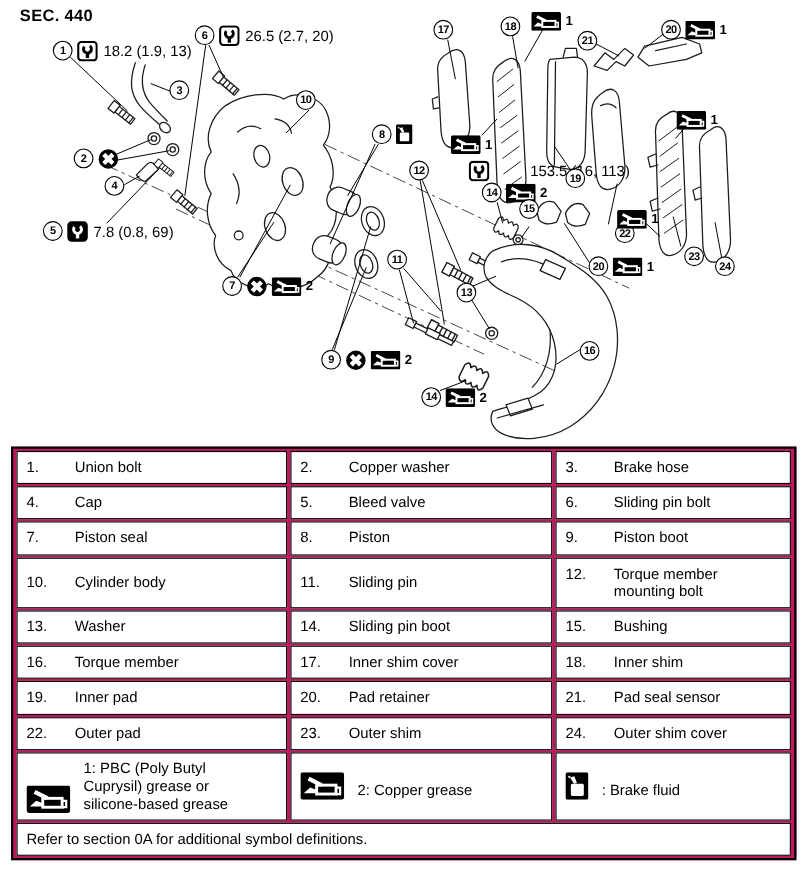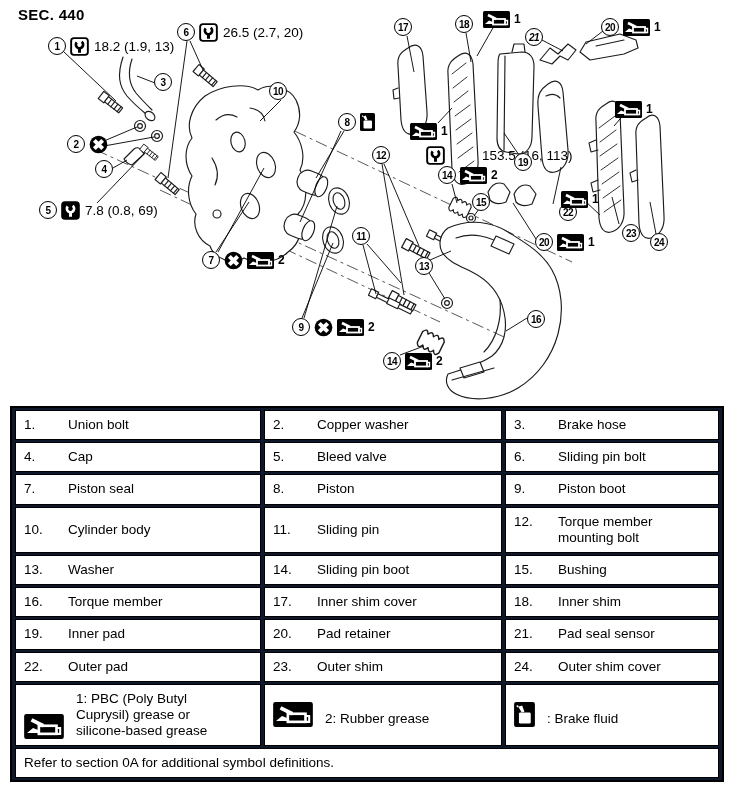--- a/index.html
+++ b/index.html
@@ -12,21 +12,21 @@
   #overlay{position:absolute;left:0;top:0;width:735px;height:404px;}
   .co{position:absolute;display:flex;align-items:center;gap:4px;height:20px;white-space:nowrap;}
   .cnum{width:18px;height:18px;box-sizing:border-box;border:1.7px solid #000;border-radius:50%;
         background:#fff;display:flex;align-items:center;justify-content:center;
         font-size:10px;font-weight:700;letter-spacing:-.5px;flex:0 0 18px;}
   .ico{display:flex;align-items:center;}
   .ctext{font-size:13.5px;margin-left:1px;}
   .gnum{font-size:12px;font-weight:600;}
   
   table.parts{border-collapse:separate;border-spacing:3px 2px;border:2px solid #000;
-              margin:2px 0 0 10px;width:714px;table-layout:fixed;background:#0f172a;}
+              margin:2px 0 0 10px;width:714px;table-layout:fixed;background:#be185d;}
   table.parts td{border:1.4px solid #000;padding:6px 8px;font-size:13.5px;line-height:1.2;
                  vertical-align:middle;background:#fff;}
   td .pn{display:inline-block;width:44px;vertical-align:top;}
   td .pl{display:inline-block;width:calc(100% - 50px);vertical-align:top;}
   td.legend-cell{padding:5px 8px;}
   .lwrap{display:flex;align-items:flex-end;gap:12px;}
   .ltx{font-size:13.5px;max-width:162px;}
   td.note-cell{padding:7px 8px;}
 </style>
 </head>
@@ -368,21 +368,21 @@
             <svg width="27" height="17" viewBox="0 0 27 17">
       <rect width="27" height="17" rx="1.5" fill="#000"></rect>
       <line x1="5" y1="4" x2="13" y2="8" stroke="#fff" stroke-width="2.6"></line>
       <rect x="10" y="8" width="12" height="5.5" fill="none" stroke="#fff" stroke-width="1.8"></rect>
       <path d="M2 13 L6 9.5 L10 11 L10 13 Z" fill="#fff"></path>
       <path d="M22 9.5 l2.5 0 0 4 -2.5 0" fill="none" stroke="#fff" stroke-width="1.4"></path>
             </svg>
           </span>
           <span class="gnum">2</span>
         </div>
-        <div class="co" style="left: 472px; top: 192px; text-align: center;">
+        <div class="co" style="left: 472px; top: 180px; text-align: center;">
           <span class="cnum">15</span>
         </div>
         <div class="co" style="left: 527px; top: 309px;">
           <span class="cnum">16</span>
         </div>
         <div class="co" style="left: 394px; top: 17px;">
           <span class="cnum">17</span>
         </div>
         <div class="co" style="left: 455px; top: 14px;">
           <span class="cnum">18</span>
@@ -396,21 +396,21 @@
             <svg width="27" height="17" viewBox="0 0 27 17">
       <rect width="27" height="17" rx="1.5" fill="#000"></rect>
       <line x1="5" y1="4" x2="13" y2="8" stroke="#fff" stroke-width="2.6"></line>
       <rect x="10" y="8" width="12" height="5.5" fill="none" stroke="#fff" stroke-width="1.8"></rect>
       <path d="M2 13 L6 9.5 L10 11 L10 13 Z" fill="#fff"></path>
       <path d="M22 9.5 l2.5 0 0 4 -2.5 0" fill="none" stroke="#fff" stroke-width="1.4"></path>
             </svg>
           </span>
           <span class="gnum">1</span>
         </div>
-        <div class="co" style="left: 525px; top: 27px; font-style: italic;">
+        <div class="co" style="left: 525px; top: 27px;">
           <span class="cnum">21</span>
         </div>
         <div class="co" style="left: 543px; top: 202px; margin-left: 16px;">
           <span class="cnum">22</span>
         </div>
         <div class="co" style="left: 612px; top: 223px; padding-left: 10px;">
           <span class="cnum">23</span>
         </div>
         <div class="co" style="left: 650px; top: 232px;">
           <span class="cnum">24</span>
@@ -558,21 +558,21 @@
             <span class="lwrap">
               <span class="ico">
                 <svg width="40" height="25" viewBox="0 0 27 17">
       <rect width="27" height="17" rx="1.5" fill="#000"></rect>
       <line x1="5" y1="4" x2="13" y2="8" stroke="#fff" stroke-width="2.6"></line>
       <rect x="10" y="8" width="12" height="5.5" fill="none" stroke="#fff" stroke-width="1.8"></rect>
       <path d="M2 13 L6 9.5 L10 11 L10 13 Z" fill="#fff"></path>
       <path d="M22 9.5 l2.5 0 0 4 -2.5 0" fill="none" stroke="#fff" stroke-width="1.4"></path>
                 </svg>
               </span>
-              <span class="ltx">2: Rubber grease</span>
+              <span class="ltx">2: Copper grease</span>
             </span>
           </td>
           <td class="legend-cell">
             <span class="lwrap">
               <span class="ico">
                 <svg width="21" height="25" viewBox="0 0 15 18">
       <rect width="15" height="18" rx="1.5" fill="#000"></rect>
       <path d="M4.5 7.5 h6.5 q1 0 1 1 v6 q0 1 -1 1 h-6.5 q-1 0 -1 -1 v-6 q0 -1 1 -1 z" fill="#fff"></path>
       <path d="M5.5 7.5 L3 3.5 L5.8 2.6 L7.5 7" fill="#fff"></path>
       <path d="M3 3.5 L2 2.6" stroke="#fff" stroke-width="1.2"></path>

